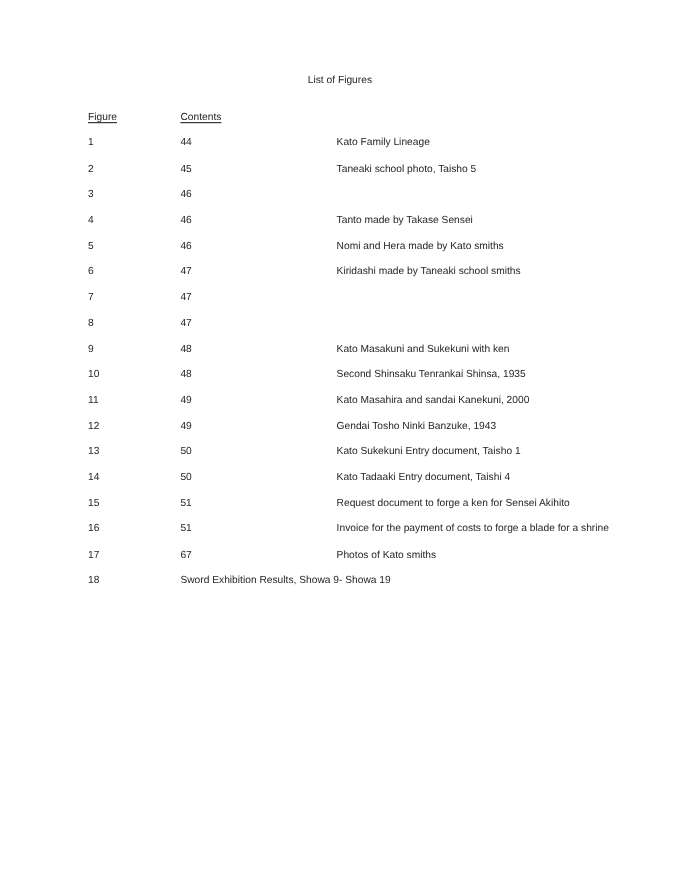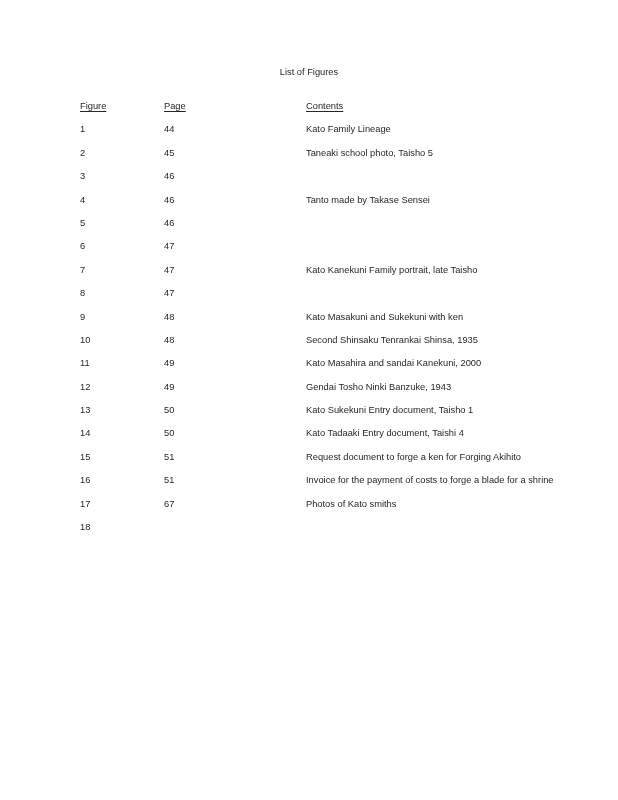--- a/index.html
+++ b/index.html
@@ -59,21 +59,20 @@
 <div class="page">
 
   <div class="title">List of Figures</div>
 
   <div class="toc">
 
     <div class="row header-row">
       <span></span>
       <span class="col-figure hdr">Figure</span>
       <span></span>
-      <span class="col-page"><span class="hdr">Page</span></span>
       <span class="col-contents"><span class="hdr">Contents</span></span>
     </div>
 
     <div id="rows">
   <div class="row">
     <span></span>
     <span class="col-figure">1</span>
     <span></span>
     <span class="col-page">44</span>
     <span class="col-contents">Kato Family Lineage</span>
@@ -100,35 +99,36 @@
     <span></span>
     <span class="col-page">46</span>
     <span class="col-contents">Tanto made by Takase Sensei</span>
   </div>
 
   <div class="row">
     <span></span>
     <span class="col-figure">5</span>
     <span></span>
     <span class="col-page">46</span>
+    <span class="col-contents">Nomi and Hera made by Kato smiths</span>
   </div>
 
   <div class="row">
     <span></span>
     <span class="col-figure">6</span>
     <span></span>
     <span class="col-page">47</span>
+    <span class="col-contents">Kiridashi made by Taneaki school smiths</span>
   </div>
 
   <div class="row">
     <span></span>
     <span class="col-figure">7</span>
     <span></span>
     <span class="col-page">47</span>
-    <span class="col-contents">Kato Kanekuni Family portrait, late Taisho</span>
   </div>
 
   <div class="row">
     <span></span>
     <span class="col-figure">8</span>
     <span></span>
     <span class="col-page">47</span>
   </div>
 
   <div class="row">
@@ -177,21 +177,21 @@
     <span></span>
     <span class="col-page">50</span>
     <span class="col-contents">Kato Tadaaki Entry document, Taishi 4</span>
   </div>
 
   <div class="row">
     <span></span>
     <span class="col-figure">15</span>
     <span></span>
     <span class="col-page">51</span>
-    <span class="col-contents">Request document to forge a ken for Forging Akihito</span>
+    <span class="col-contents">Request document to forge a ken for Sensei Akihito</span>
   </div>
 
   <div class="row">
     <span></span>
     <span class="col-figure">16</span>
     <span></span>
     <span class="col-page">51</span>
     <span class="col-contents">Invoice for the payment of costs to forge a blade for a shrine</span>
   </div>
 
@@ -200,20 +200,21 @@
     <span class="col-figure">17</span>
     <span></span>
     <span class="col-page">67</span>
     <span class="col-contents">Photos of Kato smiths</span>
   </div>
 
   <div class="row">
     <span></span>
     <span class="col-figure">18</span>
     <span></span>
+    <span class="col-contents">Sword Exhibition Results, Showa 9- Showa 19</span>
   </div>
 </div>
 
   </div>
 
   <div class="footer">(I)</div>
 
 </div>
 
 </body></html>

